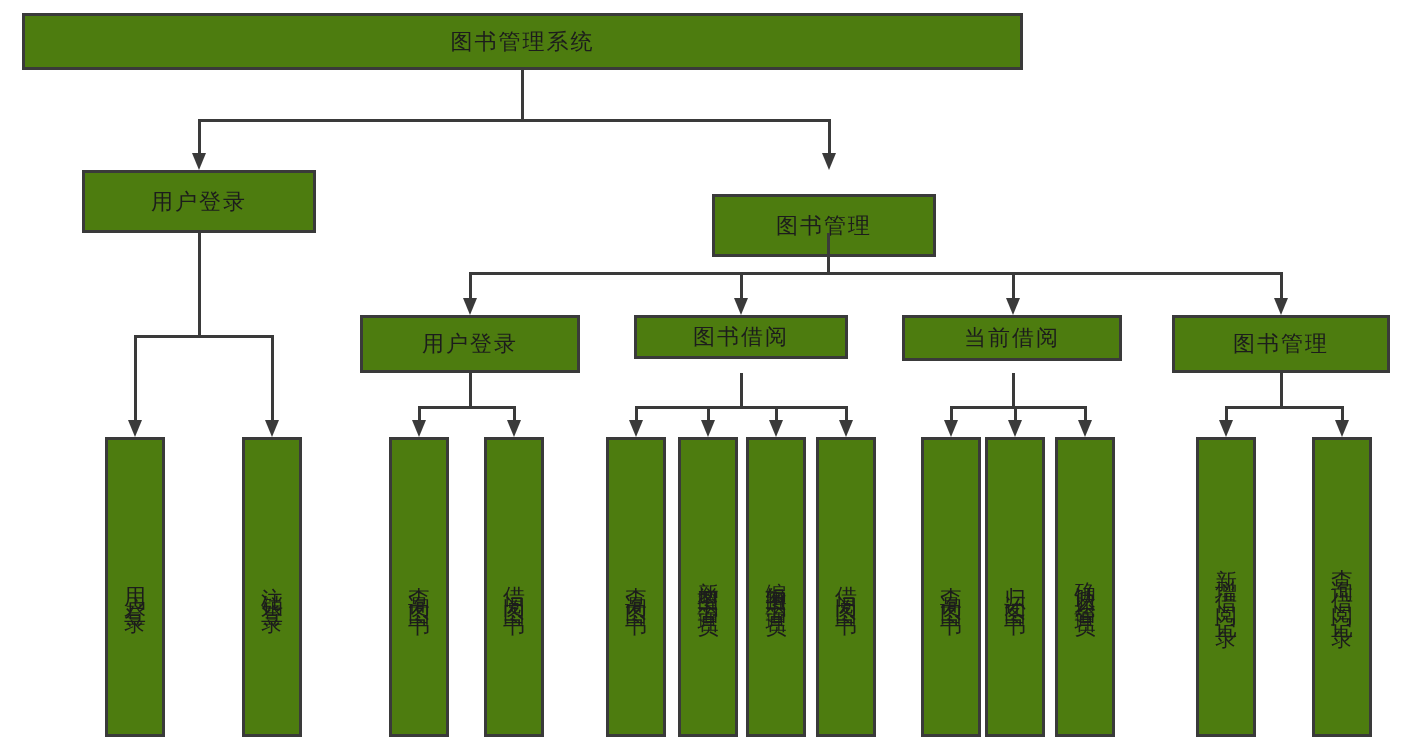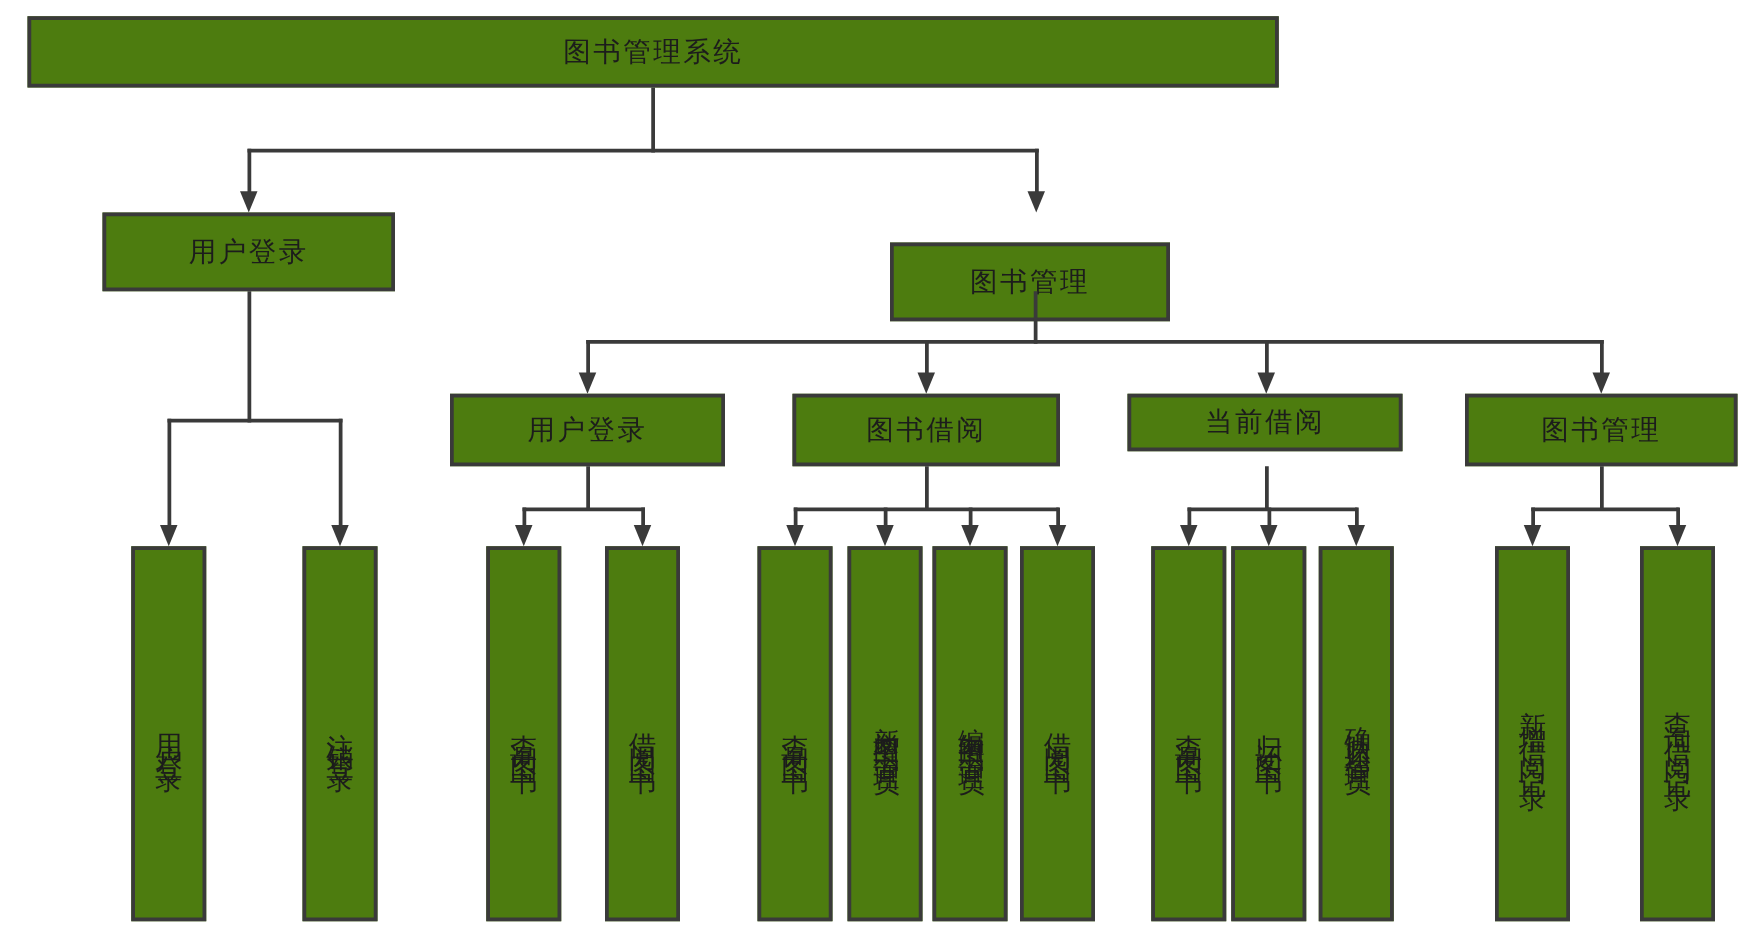--- a/index.html
+++ b/index.html
@@ -89,21 +89,21 @@
   <div class="vline" style="left:740px;top:272px;width:3px;height:28px;"></div>
   <div class="arrow" style="left:734px;top:298px;"></div>
   <div class="vline" style="left:1012px;top:272px;width:3px;height:28px;"></div>
   <div class="arrow" style="left:1006px;top:298px;"></div>
   <div class="vline" style="left:1280px;top:272px;width:3px;height:28px;"></div>
   <div class="arrow" style="left:1274px;top:298px;"></div>
 
   <div class="node" style="left:360px;top:315px;width:220px;height:58px;">
     <span>用户登录</span>
   </div>
-  <div class="node" style="left:634px;top:315px;width:214px;height:58px;">
+  <div class="node" style="left:634px;top:315px;width:214px;height:44px;">
     <span>图书借阅</span>
   </div>
   <div class="node" style="left:902px;top:315px;width:220px;height:46px;">
     <span>当前借阅</span>
   </div>
   <div class="node" style="left:1172px;top:315px;width:218px;height:58px;">
     <span>图书管理</span>
   </div>
 
   <div class="vline" style="left:469px;top:373px;width:3px;height:35px;"></div>

